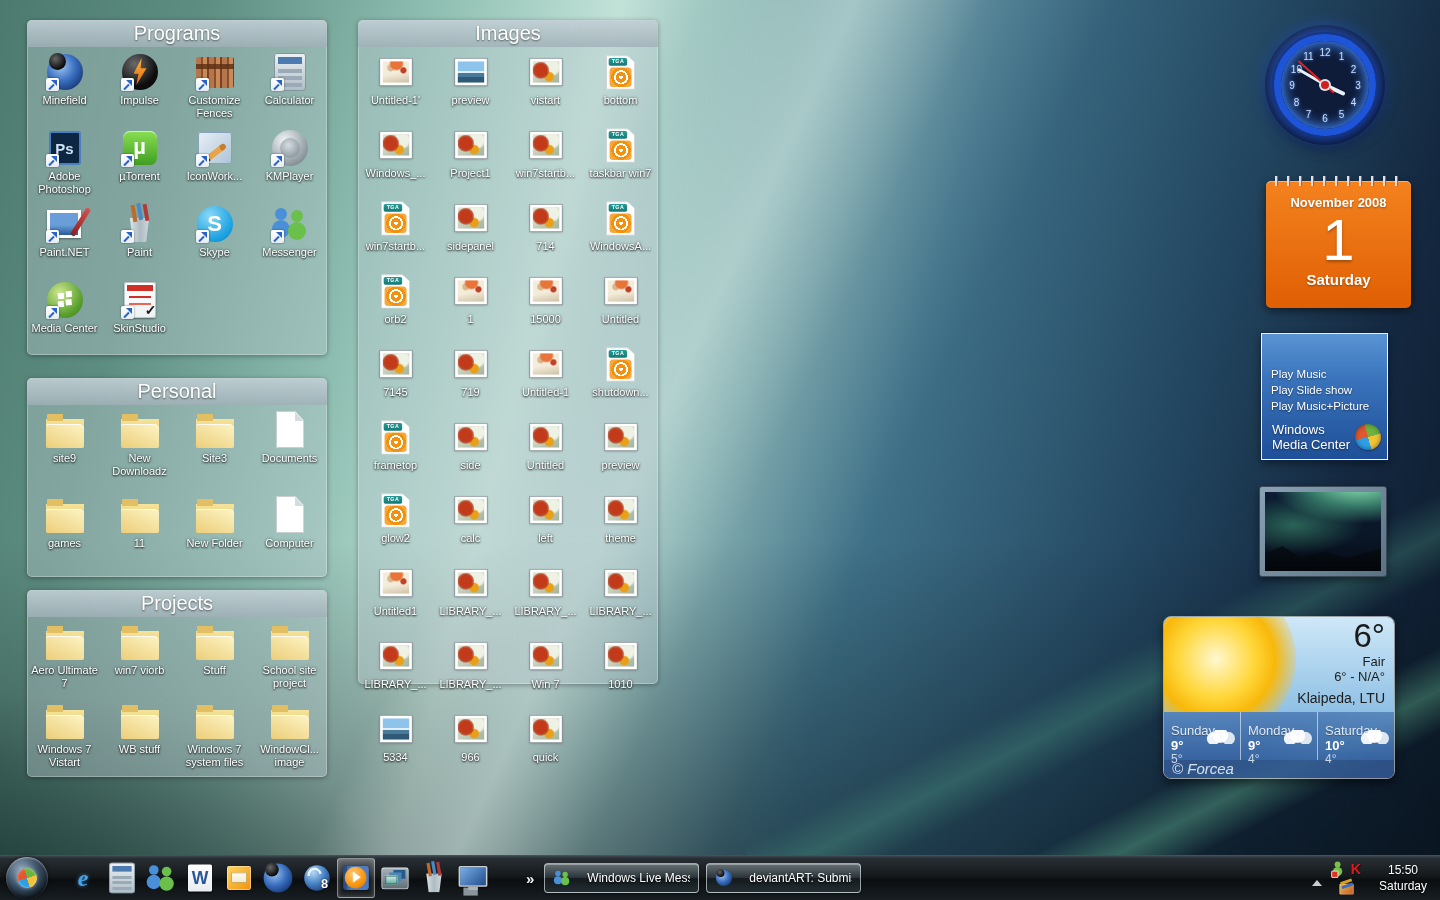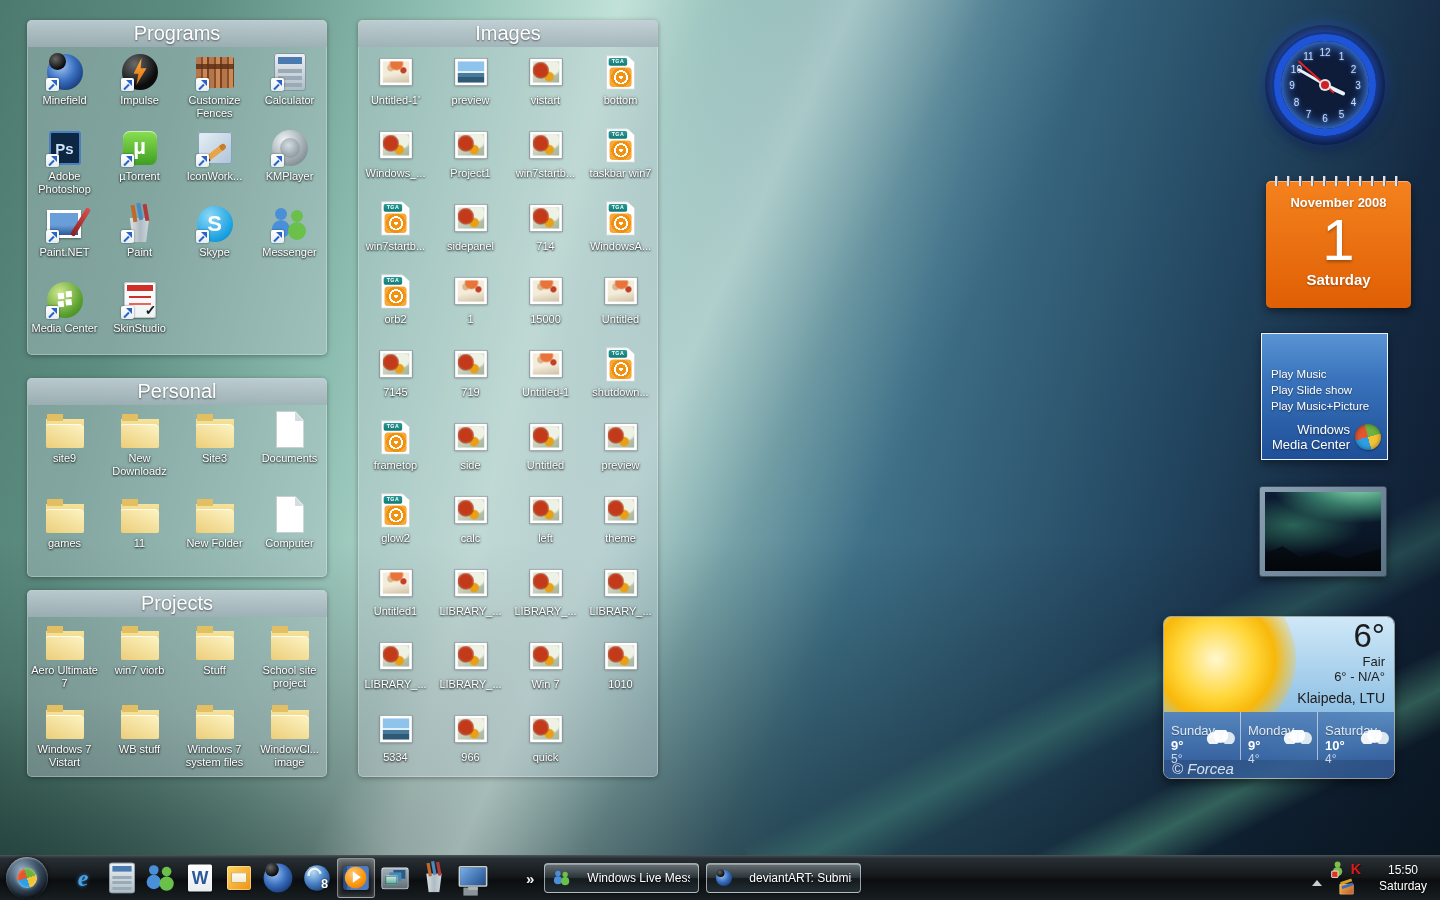--- a/index.html
+++ b/index.html
@@ -23,21 +23,21 @@
     display:flex;align-items:center;justify-content:center;color:#fff;font-size:20px;
     text-shadow:0 1px 2px rgba(0,0,0,.55);}
   .fence-grid{position:absolute;top:27px;left:0;right:0;bottom:0;display:grid;
     grid-template-columns:repeat(4,1fr);grid-auto-rows:var(--row,75px);align-content:start;padding-top:5px;}
   .fence-item{display:flex;flex-direction:column;align-items:center;text-align:center;cursor:pointer;}
   .fence-item .label{margin-top:2px;font-size:11px;line-height:1.2;color:#fff;max-width:72px;
     text-shadow:0 1px 2px rgba(0,0,0,.85),0 0 3px rgba(0,0,0,.5);}
   #fence-programs{left:27px;top:20px;width:300px;height:335px;--row:76px;}
   #fence-personal{left:27px;top:378px;width:300px;height:199px;--row:85px;}
   #fence-projects{left:27px;top:590px;width:300px;height:187px;--row:79px;}
-  #fence-images{left:358px;top:20px;width:300px;height:757px;--row:73px;}
+  #fence-images{left:358px;top:20px;width:300px;height:664px;--row:73px;}
   #fence-images .ico{transform:scale(.88);}
 
   
   .ico{position:relative;width:40px;height:40px;flex:none;}
   .ico::before,.ico::after{content:"";position:absolute;left:0;top:0;width:0;height:0;}
   .glyph{position:absolute;inset:0;display:flex;align-items:center;justify-content:center;
     color:#fff;font-weight:bold;font-size:0;z-index:2;}
   .badge{display:none;}
   .tri{display:none;}
   .sc{display:none;position:absolute;left:1px;bottom:1px;width:13px;height:13px;z-index:3;
@@ -147,21 +147,21 @@
   .cal-month{margin-top:14px;font-size:13px;font-weight:bold;text-shadow:0 1px 2px rgba(0,0,0,.35);}
   .cal-day{font-size:58px;line-height:1;margin-top:1px;text-shadow:0 2px 3px rgba(0,0,0,.3);}
   .cal-weekday{font-size:15px;font-weight:bold;margin-top:2px;text-shadow:0 1px 2px rgba(0,0,0,.35);}
 
   #media-gadget{left:1261px;top:333px;width:125px;height:125px;color:#fff;
     background:linear-gradient(180deg,#5a94d4 0%,#3a74bc 35%,#1e4f98 100%);
     border:1px solid rgba(255,255,255,.92);box-shadow:0 0 0 1px rgba(15,35,65,.7),0 3px 8px rgba(0,0,0,.45);}
   .mc-lines{margin:32px 0 0 9px;}
   .mc-line{font-size:11.5px;line-height:16px;text-shadow:0 1px 2px rgba(0,0,0,.5);}
   .mc-bottom{position:absolute;right:6px;bottom:7px;display:flex;align-items:center;gap:5px;}
-  .mc-app{text-align:right;font-size:13px;line-height:15px;text-shadow:0 1px 2px rgba(0,0,0,.5);}
+  .mc-app{text-align:left;font-size:13px;line-height:15px;text-shadow:0 1px 2px rgba(0,0,0,.5);}
   .mc-flag{width:26px;height:26px;border-radius:50%;flex:none;transform:rotate(-15deg);
     background:conic-gradient(#6db33f 0 25%,#f2c335 25% 50%,#2e9fe4 50% 75%,#e4572e 75%);
     box-shadow:inset 0 0 5px rgba(0,0,0,.45),0 1px 2px rgba(0,0,0,.4);}
 
   #slideshow-gadget{left:1259px;top:486px;width:128px;height:91px;border-radius:3px;padding:5px;box-sizing:border-box;
     background:linear-gradient(135deg,#8aa2b4,#5a7284);border:1px solid #3a4a58;box-shadow:0 3px 8px rgba(0,0,0,.45);}
   .slide-img{position:relative;width:100%;height:100%;overflow:hidden;
     background:radial-gradient(ellipse 120% 80% at 80% -10%,rgba(150,240,190,.95) 0%,rgba(90,200,150,.55) 35%,transparent 62%),
     radial-gradient(ellipse 100% 60% at 25% 42%,rgba(80,190,140,.45),transparent 60%),
     linear-gradient(180deg,#0c1c34 0%,#0a1626 60%,#050a14 100%);}

